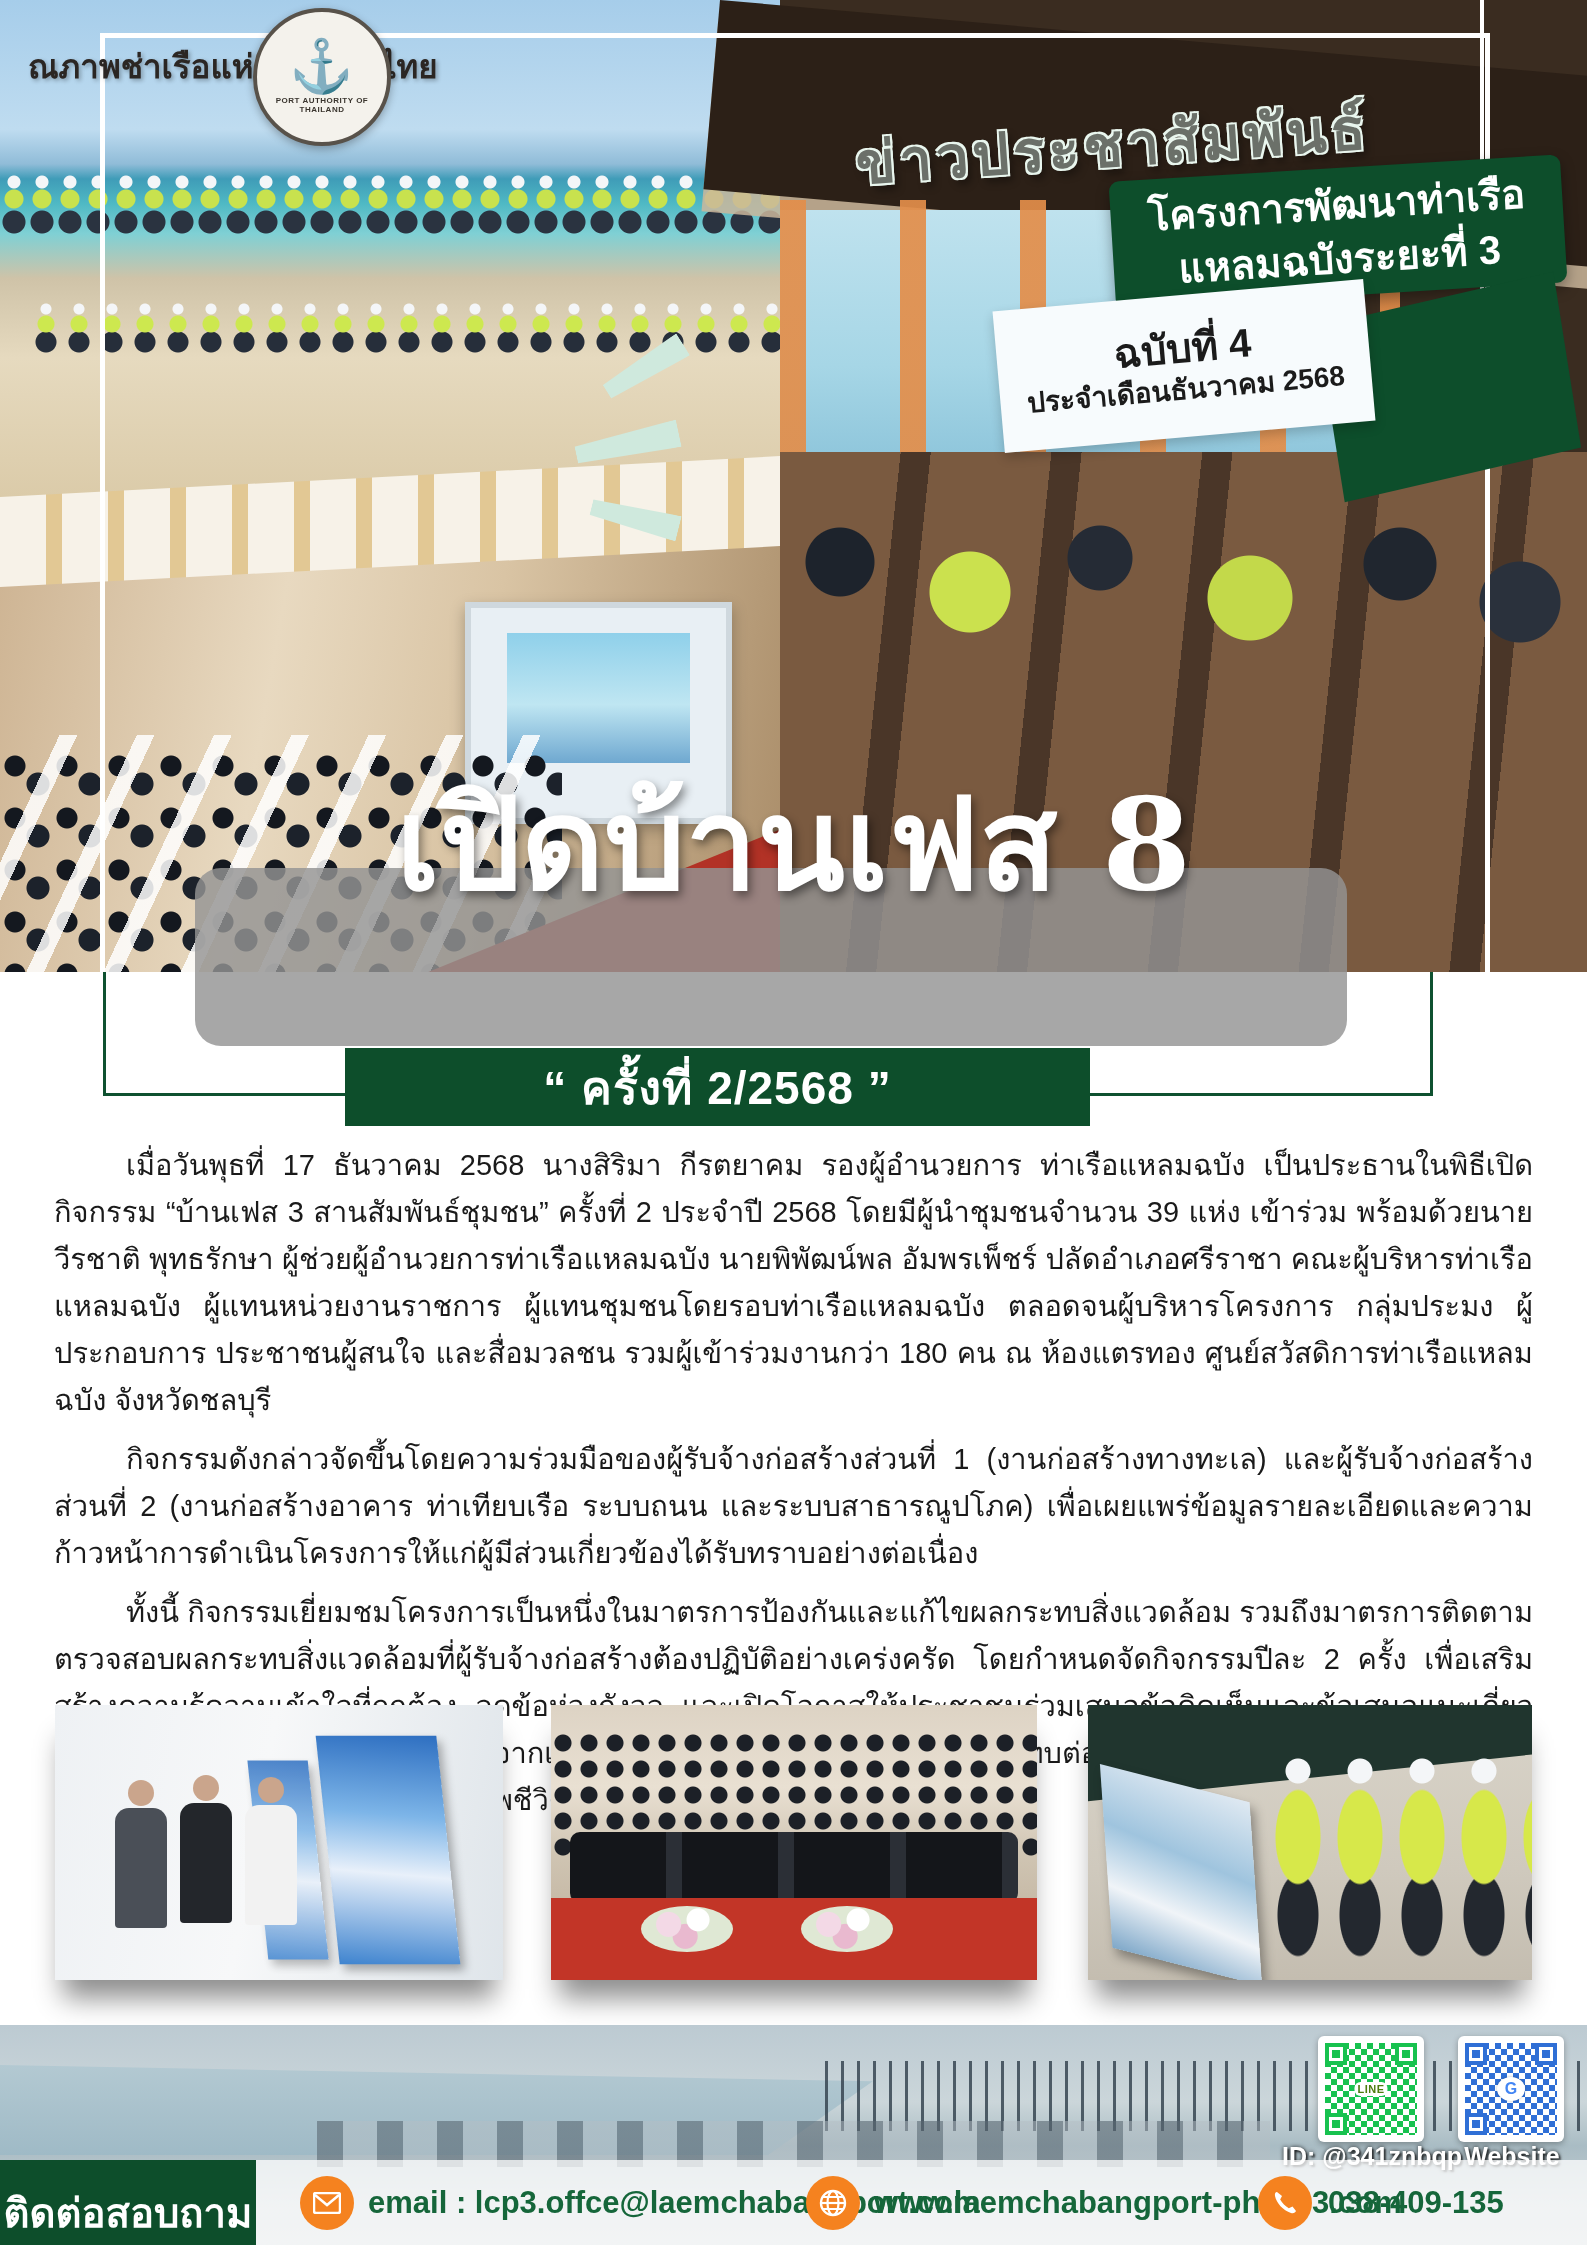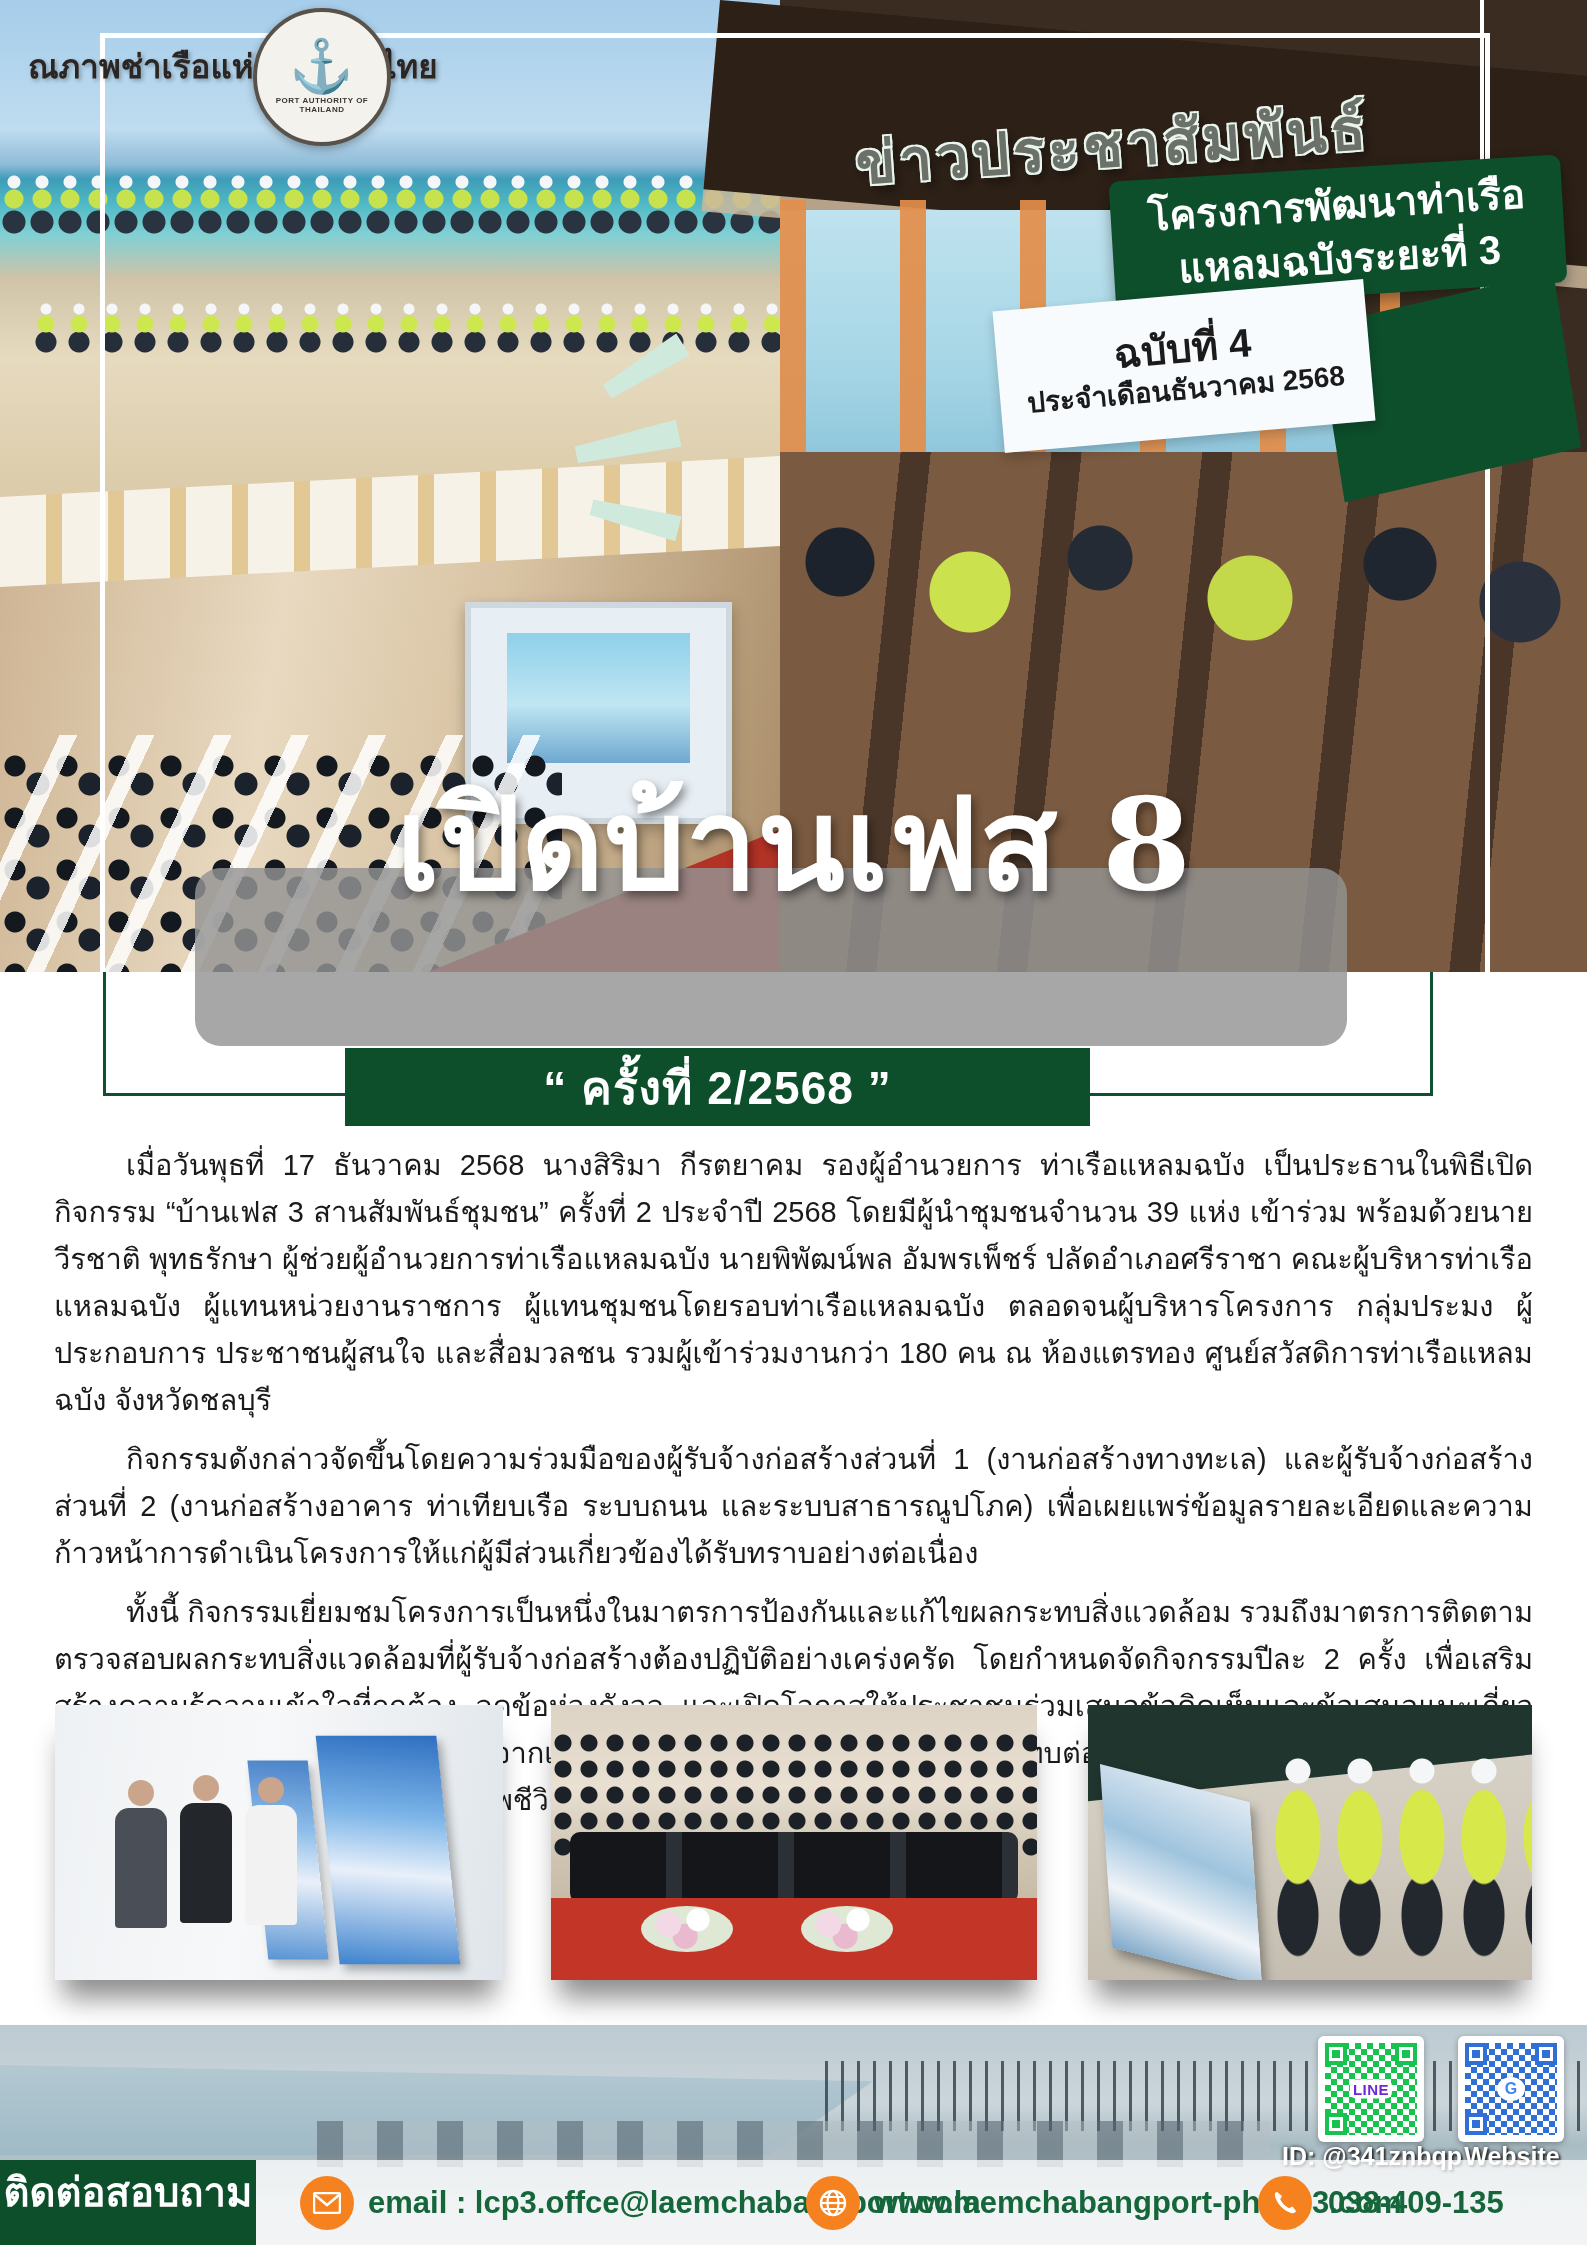--- a/index.html
+++ b/index.html
@@ -203,33 +203,33 @@
     background-size:12px 12px;}
   #qr-line .qr-pattern{--qr:#17c24f;}
   #qr-web .qr-pattern{--qr:#2f6fd6;}
   .finder{position:absolute;width:22px;height:22px;background:#ffffff;
     border:4px solid var(--qr);box-sizing:border-box;}
   .finder::after{content:"";position:absolute;left:3px;top:3px;width:8px;height:8px;
     background:var(--qr);}
   .finder.tl{left:0;top:0;} .finder.tr{right:0;top:0;} .finder.bl{left:0;bottom:0;}
   .qr-center{position:absolute;left:50%;top:50%;transform:translate(-50%,-50%);
     background:#ffffff;border-radius:6px;padding:1px 3px;font-weight:bold;}
-  #qr-line-center{color:#6d28d9;font-size:15px;letter-spacing:.5px;}
+  #qr-line-center{color:#4d7c0f;font-size:11px;letter-spacing:.5px;}
   #qr-web-center{width:22px;height:22px;border-radius:50%;display:flex;
     align-items:center;justify-content:center;color:#4285f4;font-size:16px;
     font-weight:bold;box-shadow:0 0 3px rgba(0,0,0,.25);}
   .qr-label{top:2142px;width:180px;text-align:center;color:#ffffff;font-weight:bold;
     font-size:25px;text-shadow:0 0 4px rgba(0,0,0,.8),2px 2px 2px rgba(0,0,0,.6);}
   #qr-line-label{left:1282px;}
   #qr-web-label{left:1422px;}
 
   #footer-bar{left:0;top:2160px;width:1587px;height:85px;
     background:rgba(255,255,255,.74);}
   #contact-heading-box{left:0;top:2160px;width:256px;height:85px;background:#0d4e2b;
-    display:flex;align-items:flex-start;justify-content:center;}
+    display:flex;align-items:flex-end;justify-content:center;}
   #contact-heading{color:#ffffff;font-weight:bold;font-size:40px;}
   .contact-icon{top:2176px;width:54px;height:54px;border-radius:50%;background:#f5821f;
     display:flex;align-items:center;justify-content:center;}
   #icon-email{left:300px;} #icon-globe{left:806px;} #icon-phone{left:1258px;}
   .contact-text{top:2185px;font-size:31px;font-weight:bold;color:#15663a;
     white-space:nowrap;}
   #contact-email{left:368px;} #contact-web{left:874px;} #contact-phone{left:1328px;}
 </style>
 </head>
 <body>

